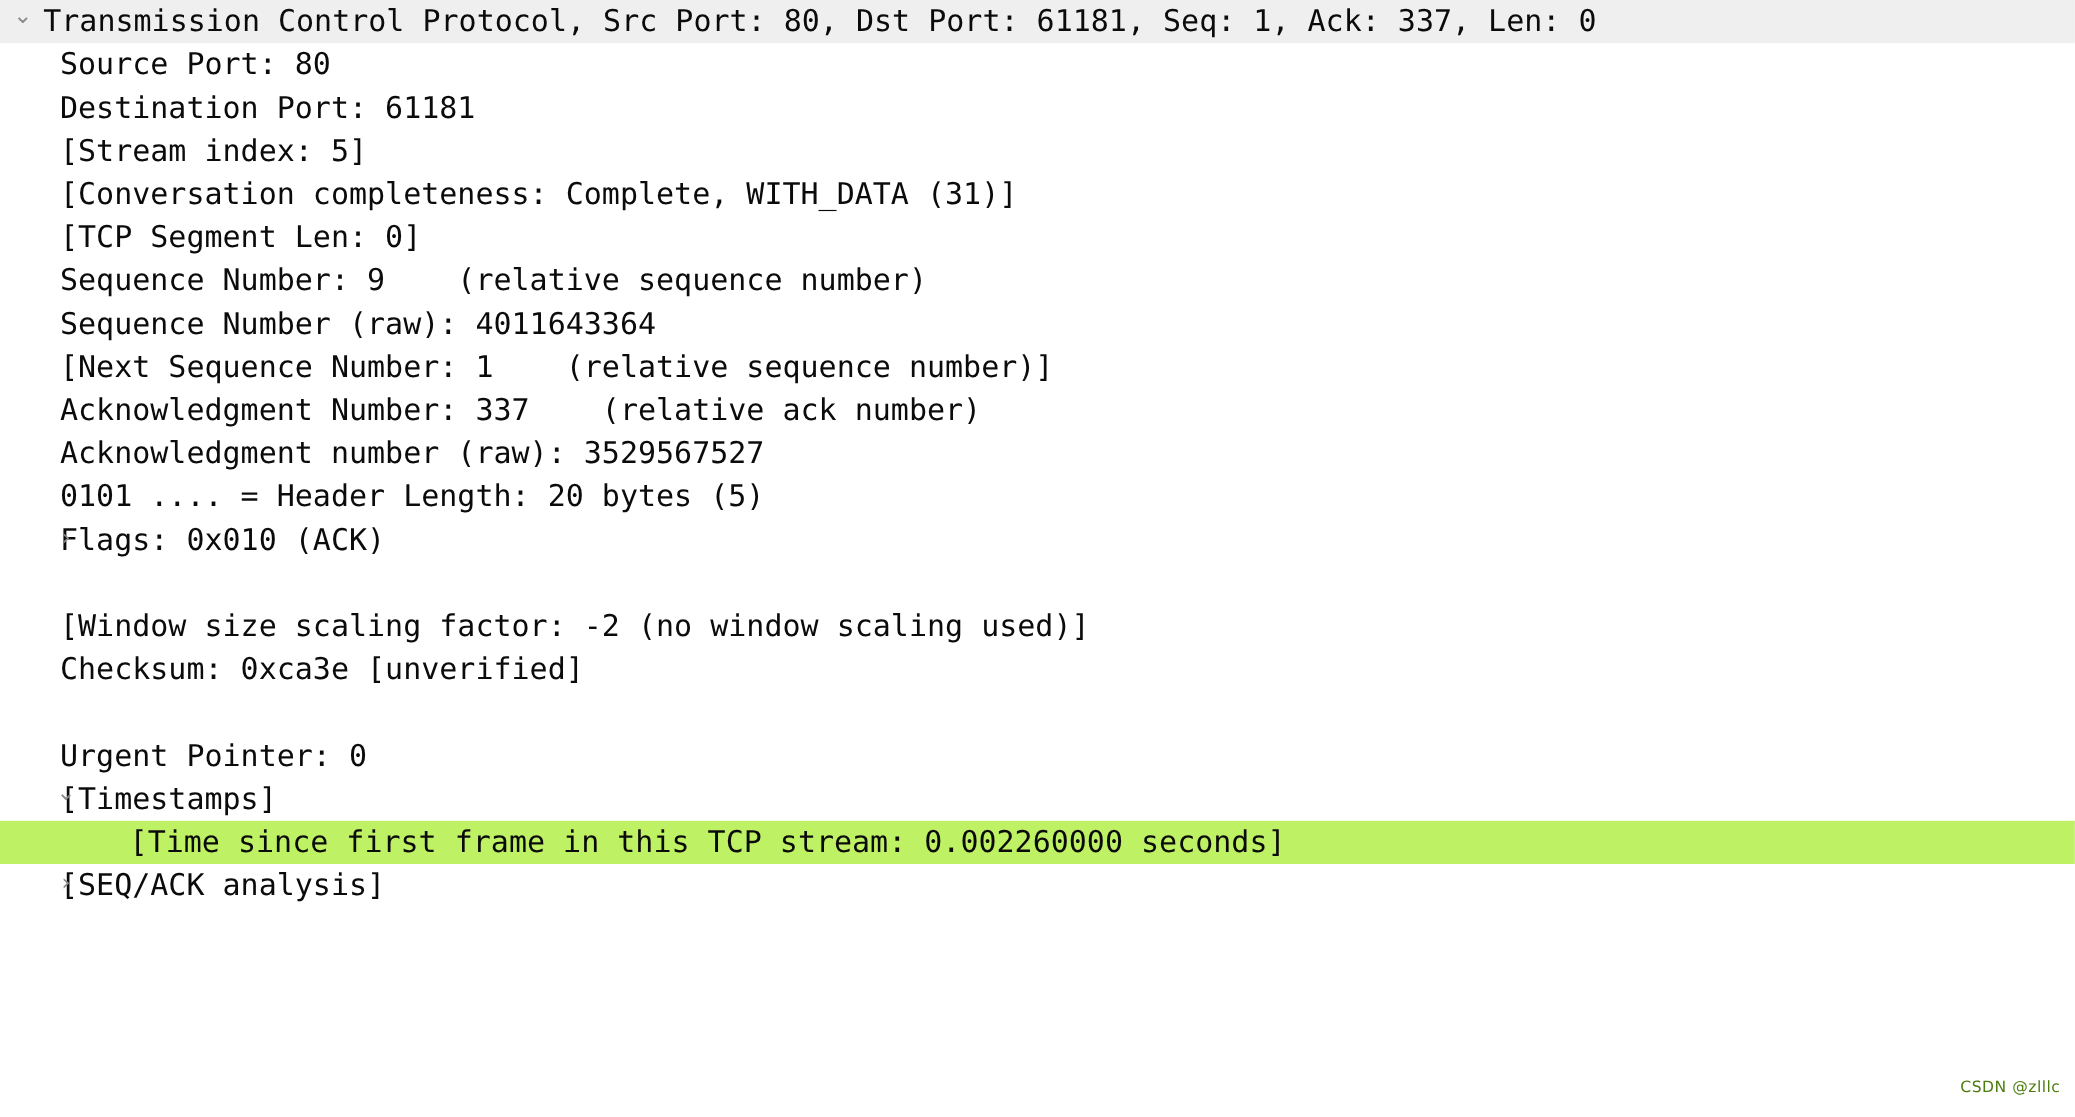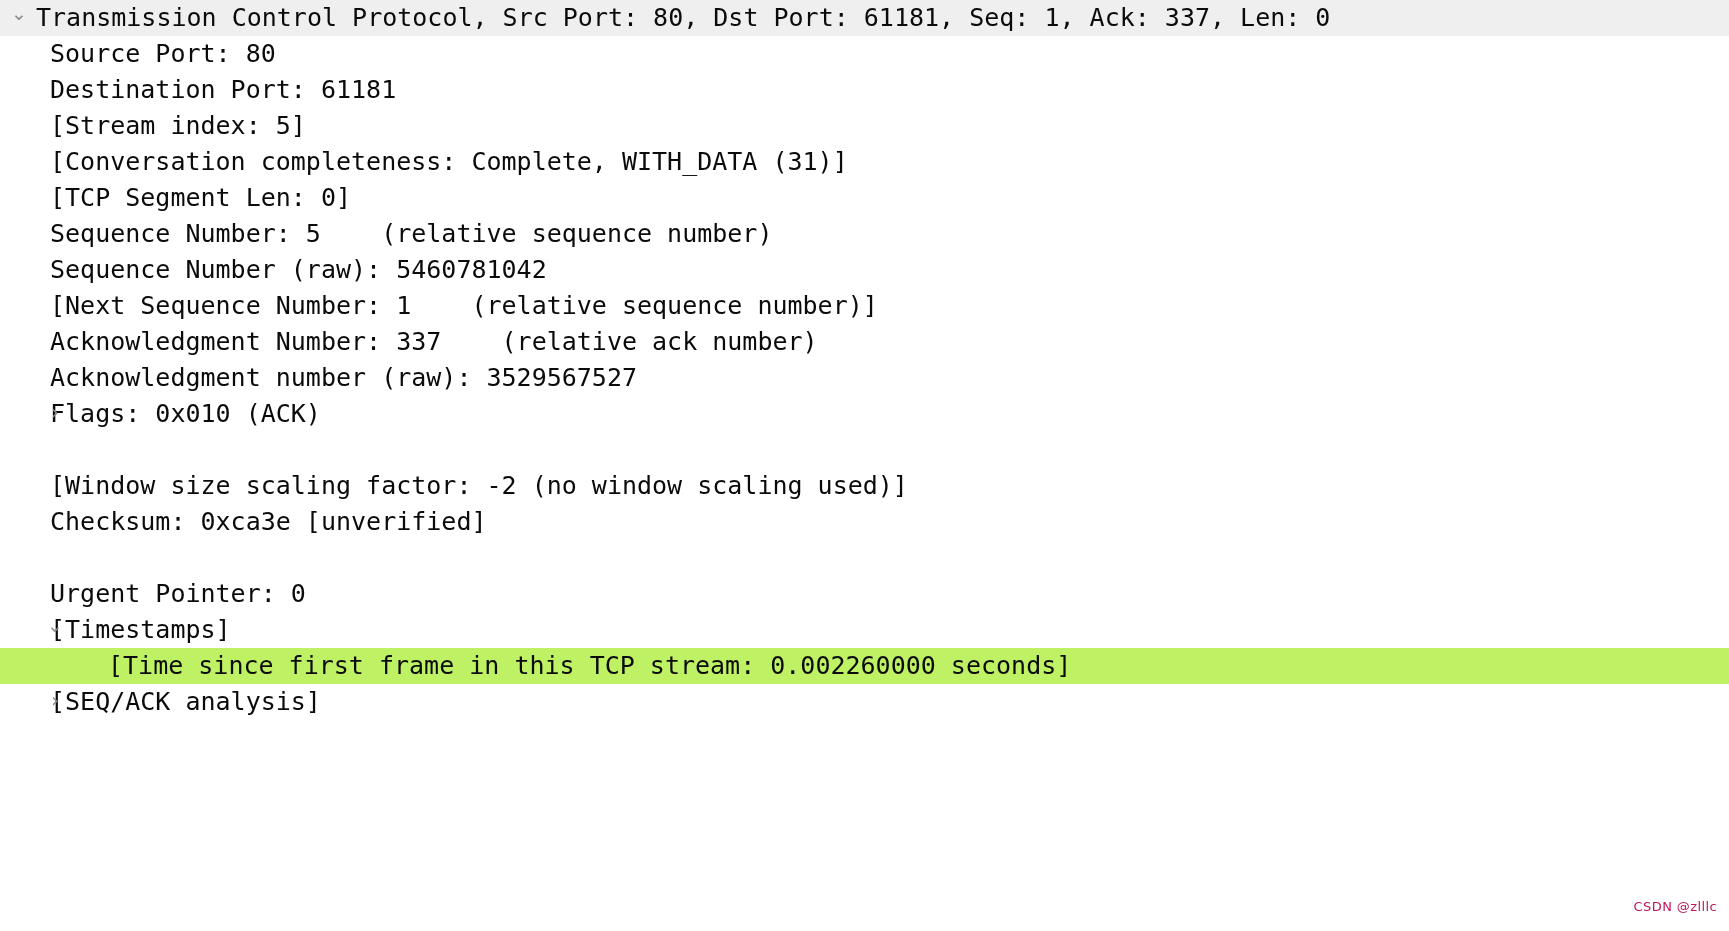--- a/index.html
+++ b/index.html
@@ -79,40 +79,41 @@
 
   .lvl1 > .twisty { left: 36px; }
   .lvl2 > .twisty { left: 72px; }
 
   #watermark {
     position: absolute;
     right: 12px;
     bottom: 6px;
     font-family: "DejaVu Sans", "Liberation Sans", sans-serif;
     font-size: 13px;
-    color: #be185d;
+    color: #4d7c0f;
     letter-spacing: 0.4px;
     user-select: none;
   }
 </style>
 </head>
 <body>
 
 <div id="detail-tree">
     <div class="tree-row lvl0 header-row"><span class="twisty open"></span><span class="row-label">Transmission Control Protocol, Src Port: 80, Dst Port: 61181, Seq: 1, Ack: 337, Len: 0</span></div>
     <div class="tree-row lvl1"><span class="twisty none"></span><span class="row-label">Source Port: 80</span></div>
     <div class="tree-row lvl1"><span class="twisty none"></span><span class="row-label">Destination Port: 61181</span></div>
     <div class="tree-row lvl1"><span class="twisty none"></span><span class="row-label">[Stream index: 5]</span></div>
     <div class="tree-row lvl1"><span class="twisty none"></span><span class="row-label">[Conversation completeness: Complete, WITH_DATA (31)]</span></div>
     <div class="tree-row lvl1"><span class="twisty none"></span><span class="row-label">[TCP Segment Len: 0]</span></div>
-    <div class="tree-row lvl1"><span class="twisty none"></span><span class="row-label">Sequence Number: 5    (relative sequence number)</span></div>
-    <div class="tree-row lvl1"><span class="twisty none"></span><span class="row-label">Sequence Number (raw): 5460781042</span></div>
+    <div class="tree-row lvl1"><span class="twisty none"></span><span class="row-label">Sequence Number: 9    (relative sequence number)</span></div>
+    <div class="tree-row lvl1"><span class="twisty none"></span><span class="row-label">Sequence Number (raw): 4011643364</span></div>
     <div class="tree-row lvl1"><span class="twisty none"></span><span class="row-label">[Next Sequence Number: 1    (relative sequence number)]</span></div>
     <div class="tree-row lvl1"><span class="twisty none"></span><span class="row-label">Acknowledgment Number: 337    (relative ack number)</span></div>
     <div class="tree-row lvl1"><span class="twisty none"></span><span class="row-label">Acknowledgment number (raw): 3529567527</span></div>
+    <div class="tree-row lvl1"><span class="twisty none"></span><span class="row-label">0101 .... = Header Length: 20 bytes (5)</span></div>
     <div class="tree-row lvl1"><span class="twisty closed"></span><span class="row-label">Flags: 0x010 (ACK)</span></div>
     <div class="tree-row lvl1"><span class="twisty none"></span></div>
     <div class="tree-row lvl1"><span class="twisty none"></span><span class="row-label">[Window size scaling factor: -2 (no window scaling used)]</span></div>
     <div class="tree-row lvl1"><span class="twisty none"></span><span class="row-label">Checksum: 0xca3e [unverified]</span></div>
     <div class="tree-row lvl1"><span class="twisty none"></span></div>
     <div class="tree-row lvl1"><span class="twisty none"></span><span class="row-label">Urgent Pointer: 0</span></div>
     <div class="tree-row lvl1"><span class="twisty open"></span><span class="row-label">[Timestamps]</span></div>
     <div class="tree-row lvl2 selected"><span class="twisty none"></span><span class="row-label">[Time since first frame in this TCP stream: 0.002260000 seconds]</span></div>
     <div class="tree-row lvl1"><span class="twisty closed"></span><span class="row-label">[SEQ/ACK analysis]</span></div>
   </div>

